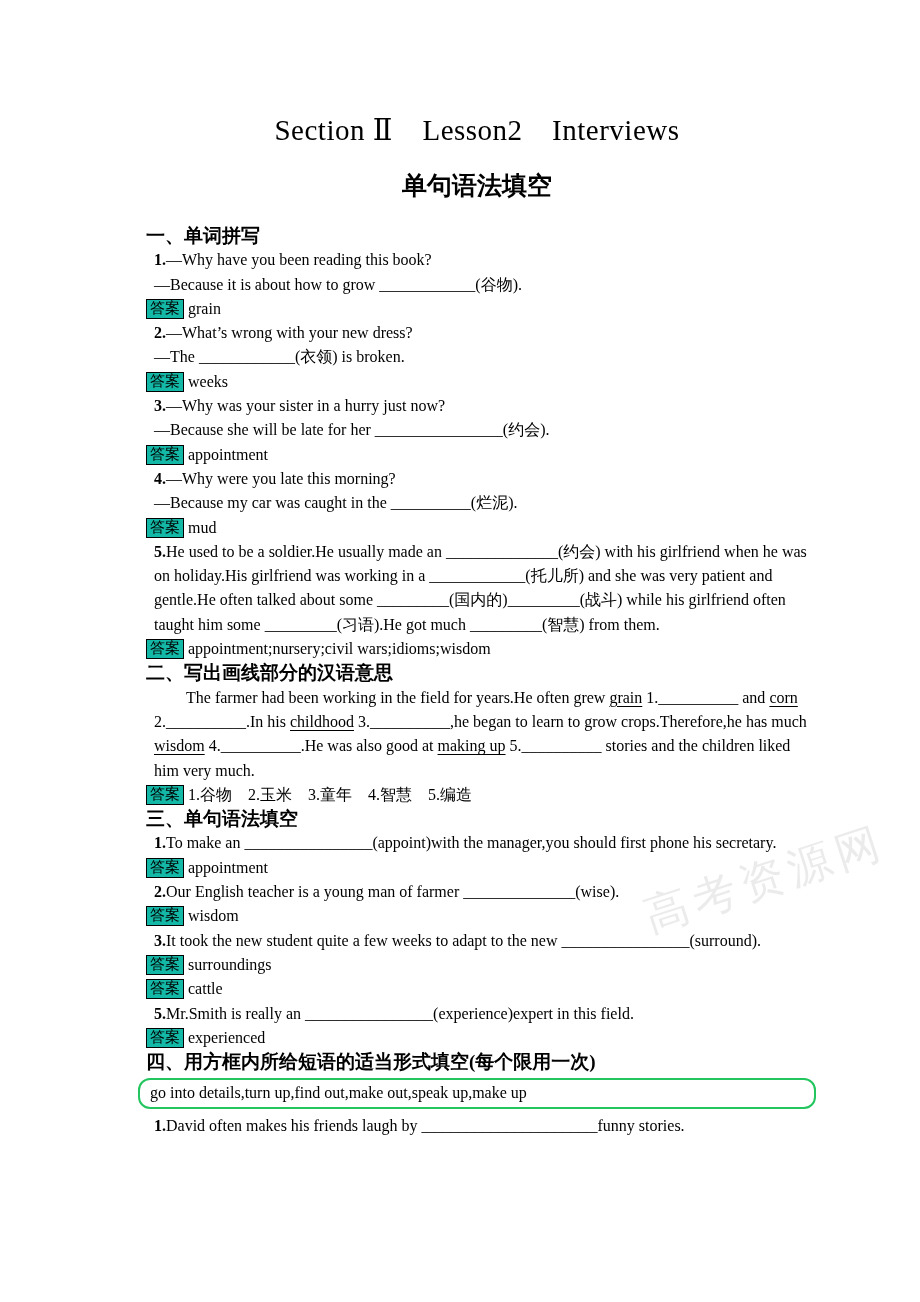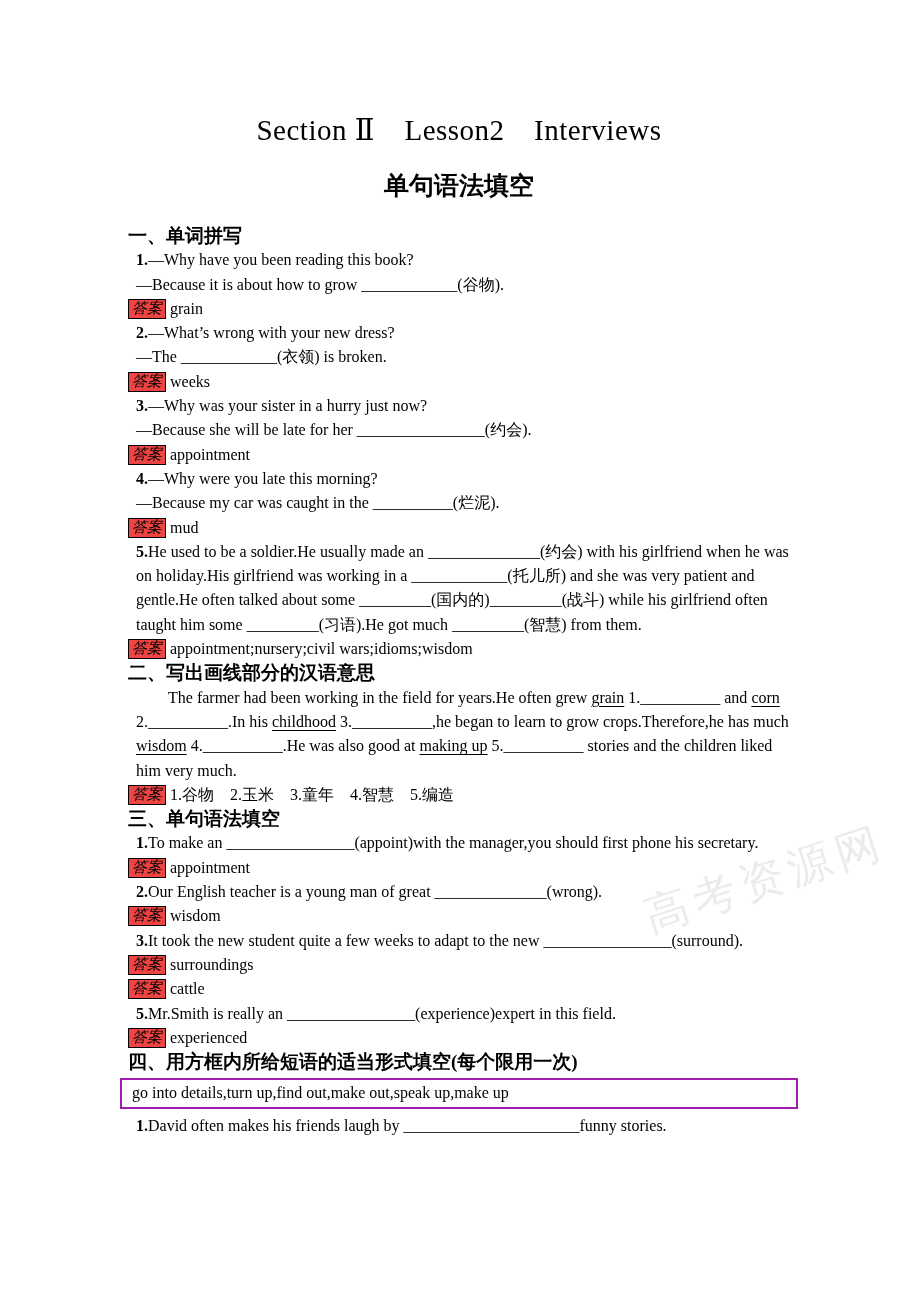--- a/index.html
+++ b/index.html
@@ -8,21 +8,21 @@
     position: relative;
     width: 920px;
     height: 1302px;
     background: #ffffff;
     overflow: hidden;
     font-family: "Liberation Serif", "DejaVu Serif", serif;
     color: #000;
   }
   .inner {
     position: absolute;
-    left: 128px;
+    left: 146px;
     top: 0;
     width: 662px;
   }
   .title {
     margin: 112px 0 0 0;
     text-align: center;
     font-size: 29px;
     font-weight: normal;
     line-height: 36px;
     letter-spacing: 0.5px;
@@ -49,28 +49,27 @@
   .bold { font-weight: bold; }
   .ul { text-decoration: underline; text-underline-offset: 3px; }
   .ans-line { line-height: 24.3px; display: flex; align-items: center; }
   .ans-box {
     display: inline-block;
     border: 1.5px solid #000;
     font-size: 15px;
     line-height: 17px;
     padding: 0 3px 1px 3px;
     margin-right: 4px;
-    background: #ef4444;
+    background: #14b8a6;
     flex: 0 0 auto;
-    font-style: italic;
   }
   .ans-text { white-space: pre-wrap; }
   .phrase-box {
-    border: 2px solid #a21caf;
-    border-radius: 0;
+    border: 2px solid #22c55e;
+    border-radius: 12px;
     padding: 2px 10px 3px 10px;
     margin: 4px 0 5px -8px;
     width: 678px;
     line-height: 22px;
   }
   .watermark {
     position: absolute;
     left: 640px;
     top: 850px;
     font-size: 44px;
@@ -125,21 +124,21 @@
         <div class="ans-line">
           <span class="ans-box">答案</span>
           <span class="ans-text">1.谷物　2.玉米　3.童年　4.智慧　5.编造</span>
         </div>
         <div class="sec-heading">三、单句语法填空</div>
         <div class="para"><span class="bold">1.</span><span>To make an ________________(appoint)with the manager,you should first phone his secretary.</span></div>
         <div class="ans-line">
           <span class="ans-box">答案</span>
           <span class="ans-text">appointment</span>
         </div>
-        <div class="para"><span class="bold">2.</span><span>Our English teacher is a young man of great ______________(wrong).</span></div>
+        <div class="para"><span class="bold">2.</span><span>Our English teacher is a young man of farmer ______________(wise).</span></div>
         <div class="ans-line">
           <span class="ans-box">答案</span>
           <span class="ans-text">wisdom</span>
         </div>
         <div class="para"><span class="bold">3.</span><span>It took the new student quite a few weeks to adapt to the new ________________(surround).</span></div>
         <div class="ans-line">
           <span class="ans-box">答案</span>
           <span class="ans-text">surroundings</span>
         </div>
         <div class="ans-line">

